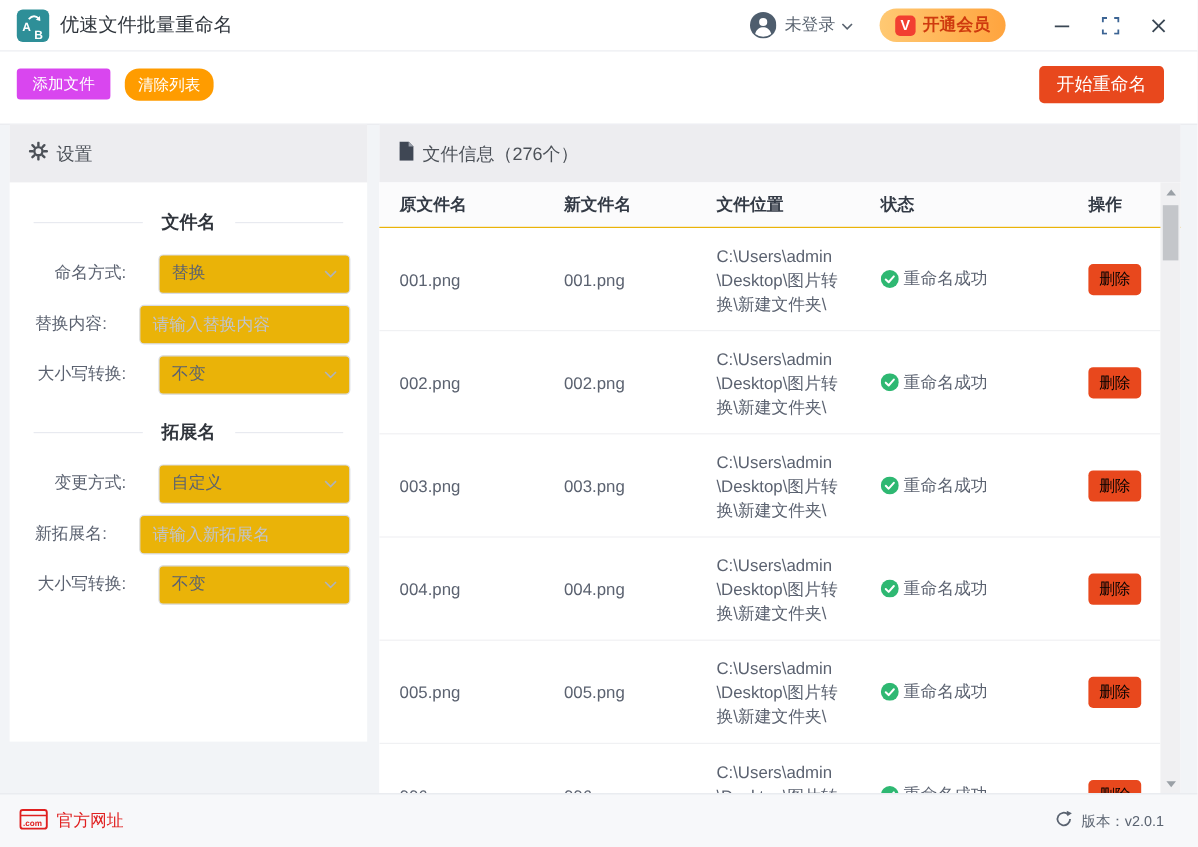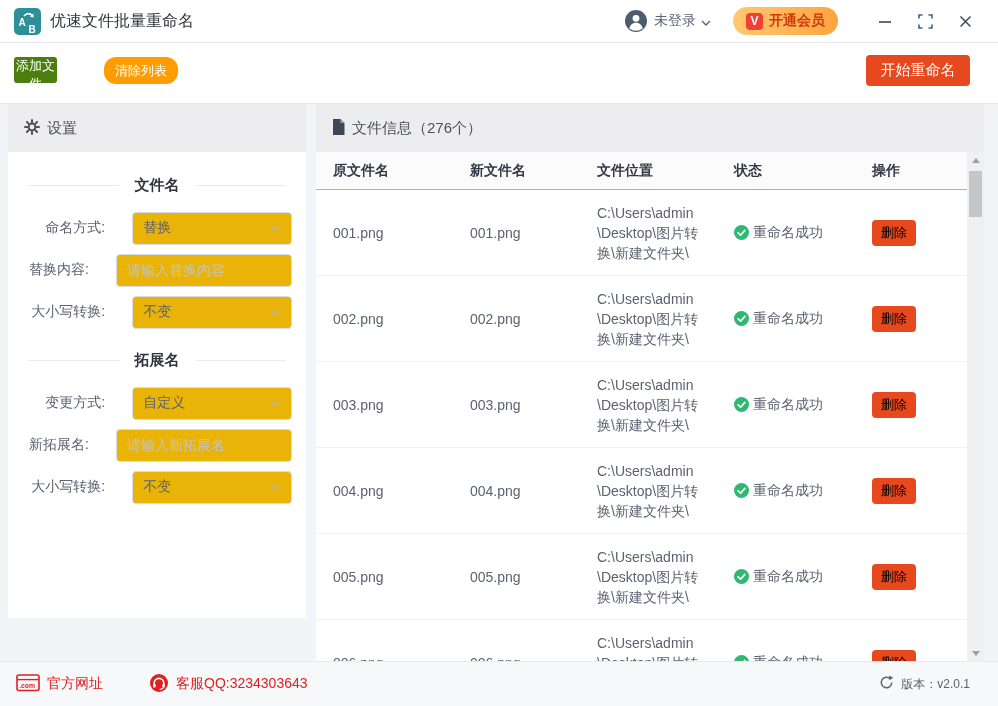--- a/index.html
+++ b/index.html
@@ -43,21 +43,21 @@
     width: 26px; height: 26px; display: flex; align-items: center; justify-content: center;
     background: none; border: none; cursor: pointer; margin-left: 14px;
   }
 
   
   .toolbar {
     position: absolute; top: 43px; left: 0; right: 0; height: 61px;
     background: #fff; border-bottom: 1px solid #e6e8ed;
   }
   .btn { border: none; color: #fff; cursor: pointer; border-radius: 3px; font-family: inherit; }
-  .btn-add { position: absolute; left: 14px; top: 14px; width: 43px; height: 26px; font-size: 13px; background: #4d7c0f; }
+  .btn-add { position: absolute; left: 14px; top: 14px; width: 78px; height: 26px; font-size: 13px; background: #d946ef; }
   .btn-clear { position: absolute; left: 104px; top: 14px; width: 74px; height: 27px; font-size: 13px; background: #ff9c00; border-radius: 12px; }
   .btn-start { position: absolute; right: 28px; top: 12px; width: 104px; height: 31px; font-size: 15px; background: #e8481d; border-radius: 4px; }
 
   
   .panel-header {
     height: 48px; background: #ededf0; display: flex; align-items: center;
     padding: 0 16px; gap: 7px; font-size: 15px; color: #4c5158;
   }
 
   
@@ -83,21 +83,21 @@
   
   .file-panel {
     position: absolute; left: 316px; top: 104px; width: 668px; height: 557px;
     background: #fff; overflow: hidden;
   }
   .table-header {
     height: 38px; display: flex; align-items: center; padding-left: 17px;
     background: #fbfbfc; border-bottom: 1px solid #eab308;
     font-size: 14px; font-weight: bold; color: #333a45;
   }
-  .c1 { width: 137px; } .c2 { width: 127px; } .c3 { width: 137px; } .c4 { width: 138px; } .c5 { flex: 1; }
+  .c1 { width: 137px; } .c2 { width: 127px; } .c3 { width: 137px; } .c4 { width: 138px; } .c5 { flex: 1; margin-left: 35px; }
   .table-body { position: absolute; top: 86px; left: 0; right: 17px; bottom: 0; overflow: hidden; }
   .trow {
     height: 86px; display: flex; align-items: center; padding-left: 17px;
     border-bottom: 1px solid #f0f1f3; font-size: 14px; color: #5b6270;
   }
   .loc-text { display: block; width: 108px; word-break: break-all; line-height: 20px; }
   .c-status { display: flex; align-items: center; gap: 4px; }
   .check-icon { display: inline-flex; width: 15px; height: 15px; }
   .btn-delete {
     width: 44px; height: 26px; background: #e8481d; color: #000000; border: none;
@@ -424,32 +424,20 @@
     <span>
       <svg width="24" height="18" viewBox="0 0 24 18">
         <rect x="1" y="1" width="22" height="15.5" rx="2" fill="none" stroke="#e02020" stroke-width="1.6"></rect>
         <line x1="1" y1="5.6" x2="23" y2="5.6" stroke="#e02020" stroke-width="1.4"></line>
         <text x="3.2" y="14" font-size="6.8" font-weight="bold" fill="#e02020">.com</text>
       </svg>
     </span>
     <span>官方网址</span>
   </div>
 
-  <div class="f-link f-qq">
-    <span>
-      <svg width="20" height="20" viewBox="0 0 20 20">
-        <circle cx="10" cy="10" r="9" fill="#e02020"></circle>
-        <path d="M5.2 12 v-1.8 a4.8 4.8 0 0 1 9.6 0 V12" stroke="#fff" stroke-width="1.6" fill="none"></path>
-        <rect x="4.2" y="10.8" width="2.4" height="3.8" rx="1.2" fill="#fff"></rect>
-        <rect x="13.4" y="10.8" width="2.4" height="3.8" rx="1.2" fill="#fff"></rect>
-        <path d="M14.6 14.6 q-1.6 1.8 -4 1.8" stroke="#fff" stroke-width="1.3" fill="none"></path>
-      </svg>
-    </span>
-    <span>客服QQ:3234303643</span>
-  </div>
 
   <div class="f-version">
     <span>
       <svg width="15" height="15" viewBox="0 0 16 16">
         <path d="M13.6 8 a5.6 5.6 0 1 1 -1.7 -4" fill="none" stroke="#5a6370" stroke-width="1.6"></path>
         <polygon points="10.6,0.6 15.2,2.8 11.2,5.6" fill="#5a6370"></polygon>
       </svg>
     </span>
     <span>版本：v2.0.1</span>
   </div>

